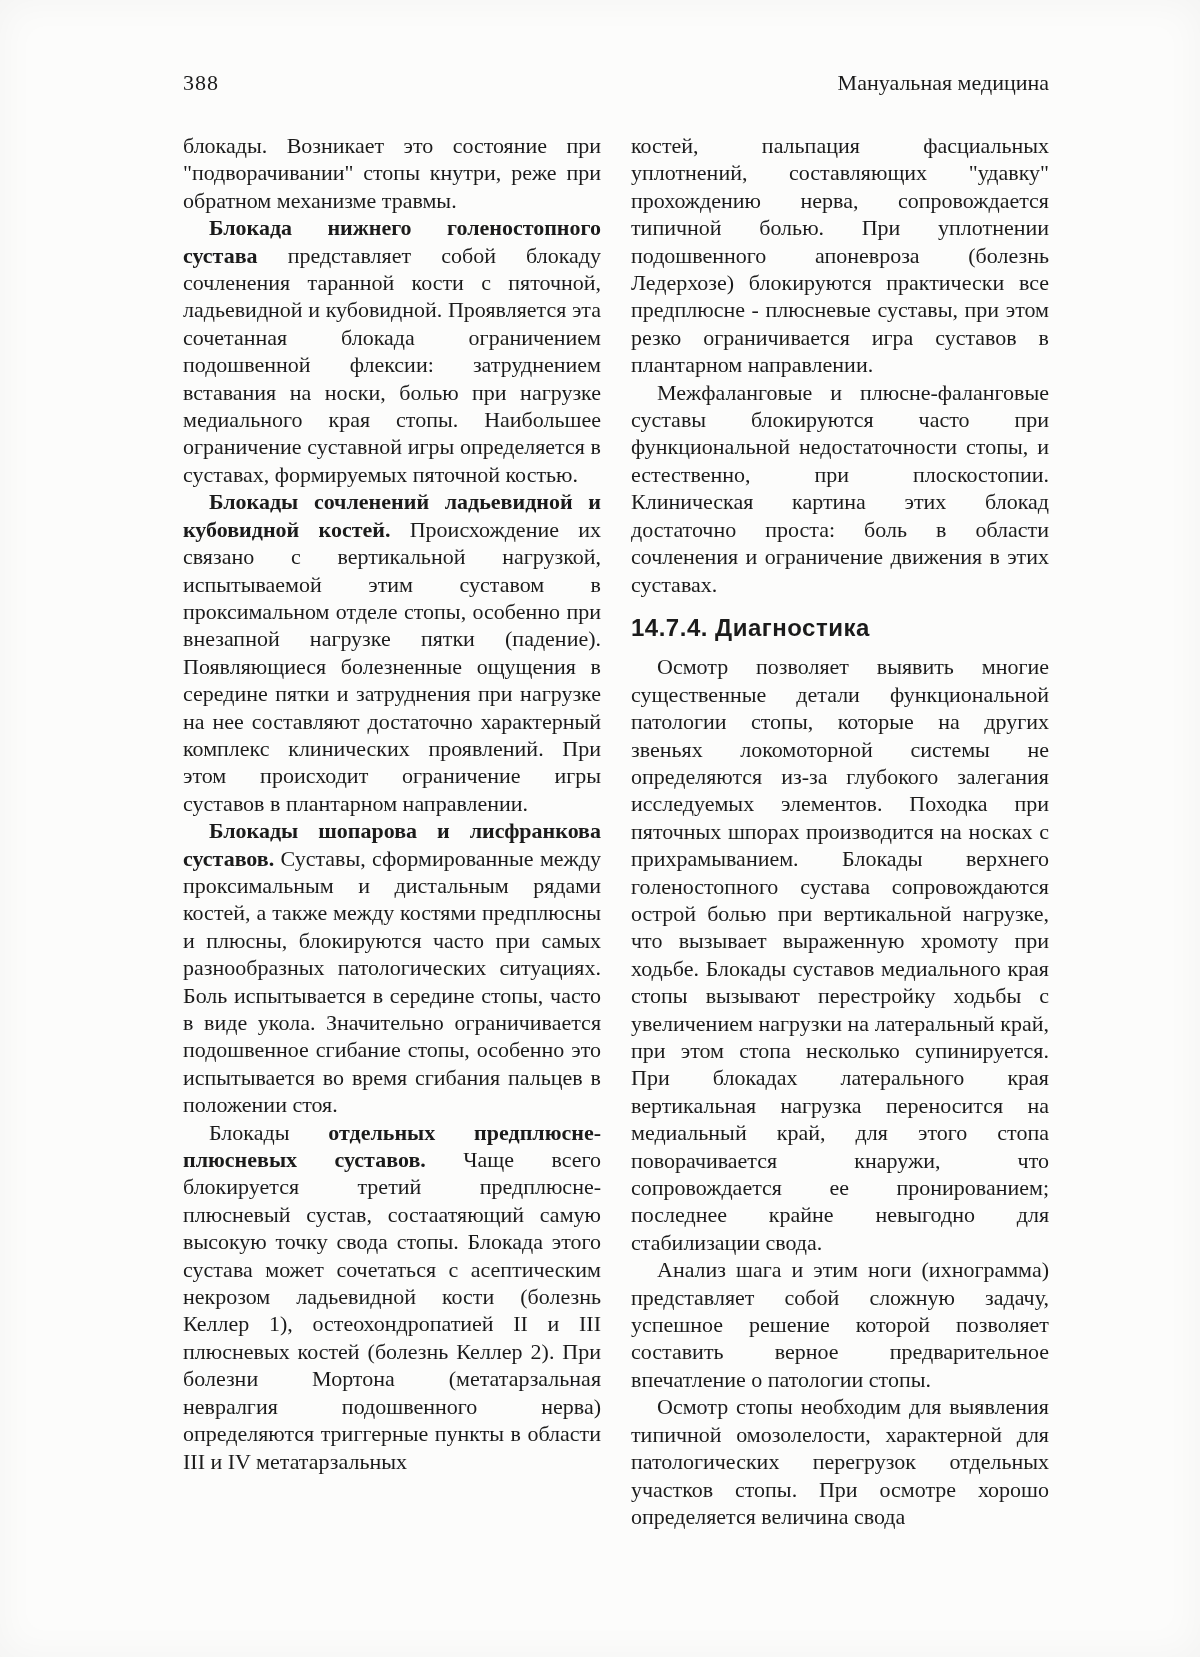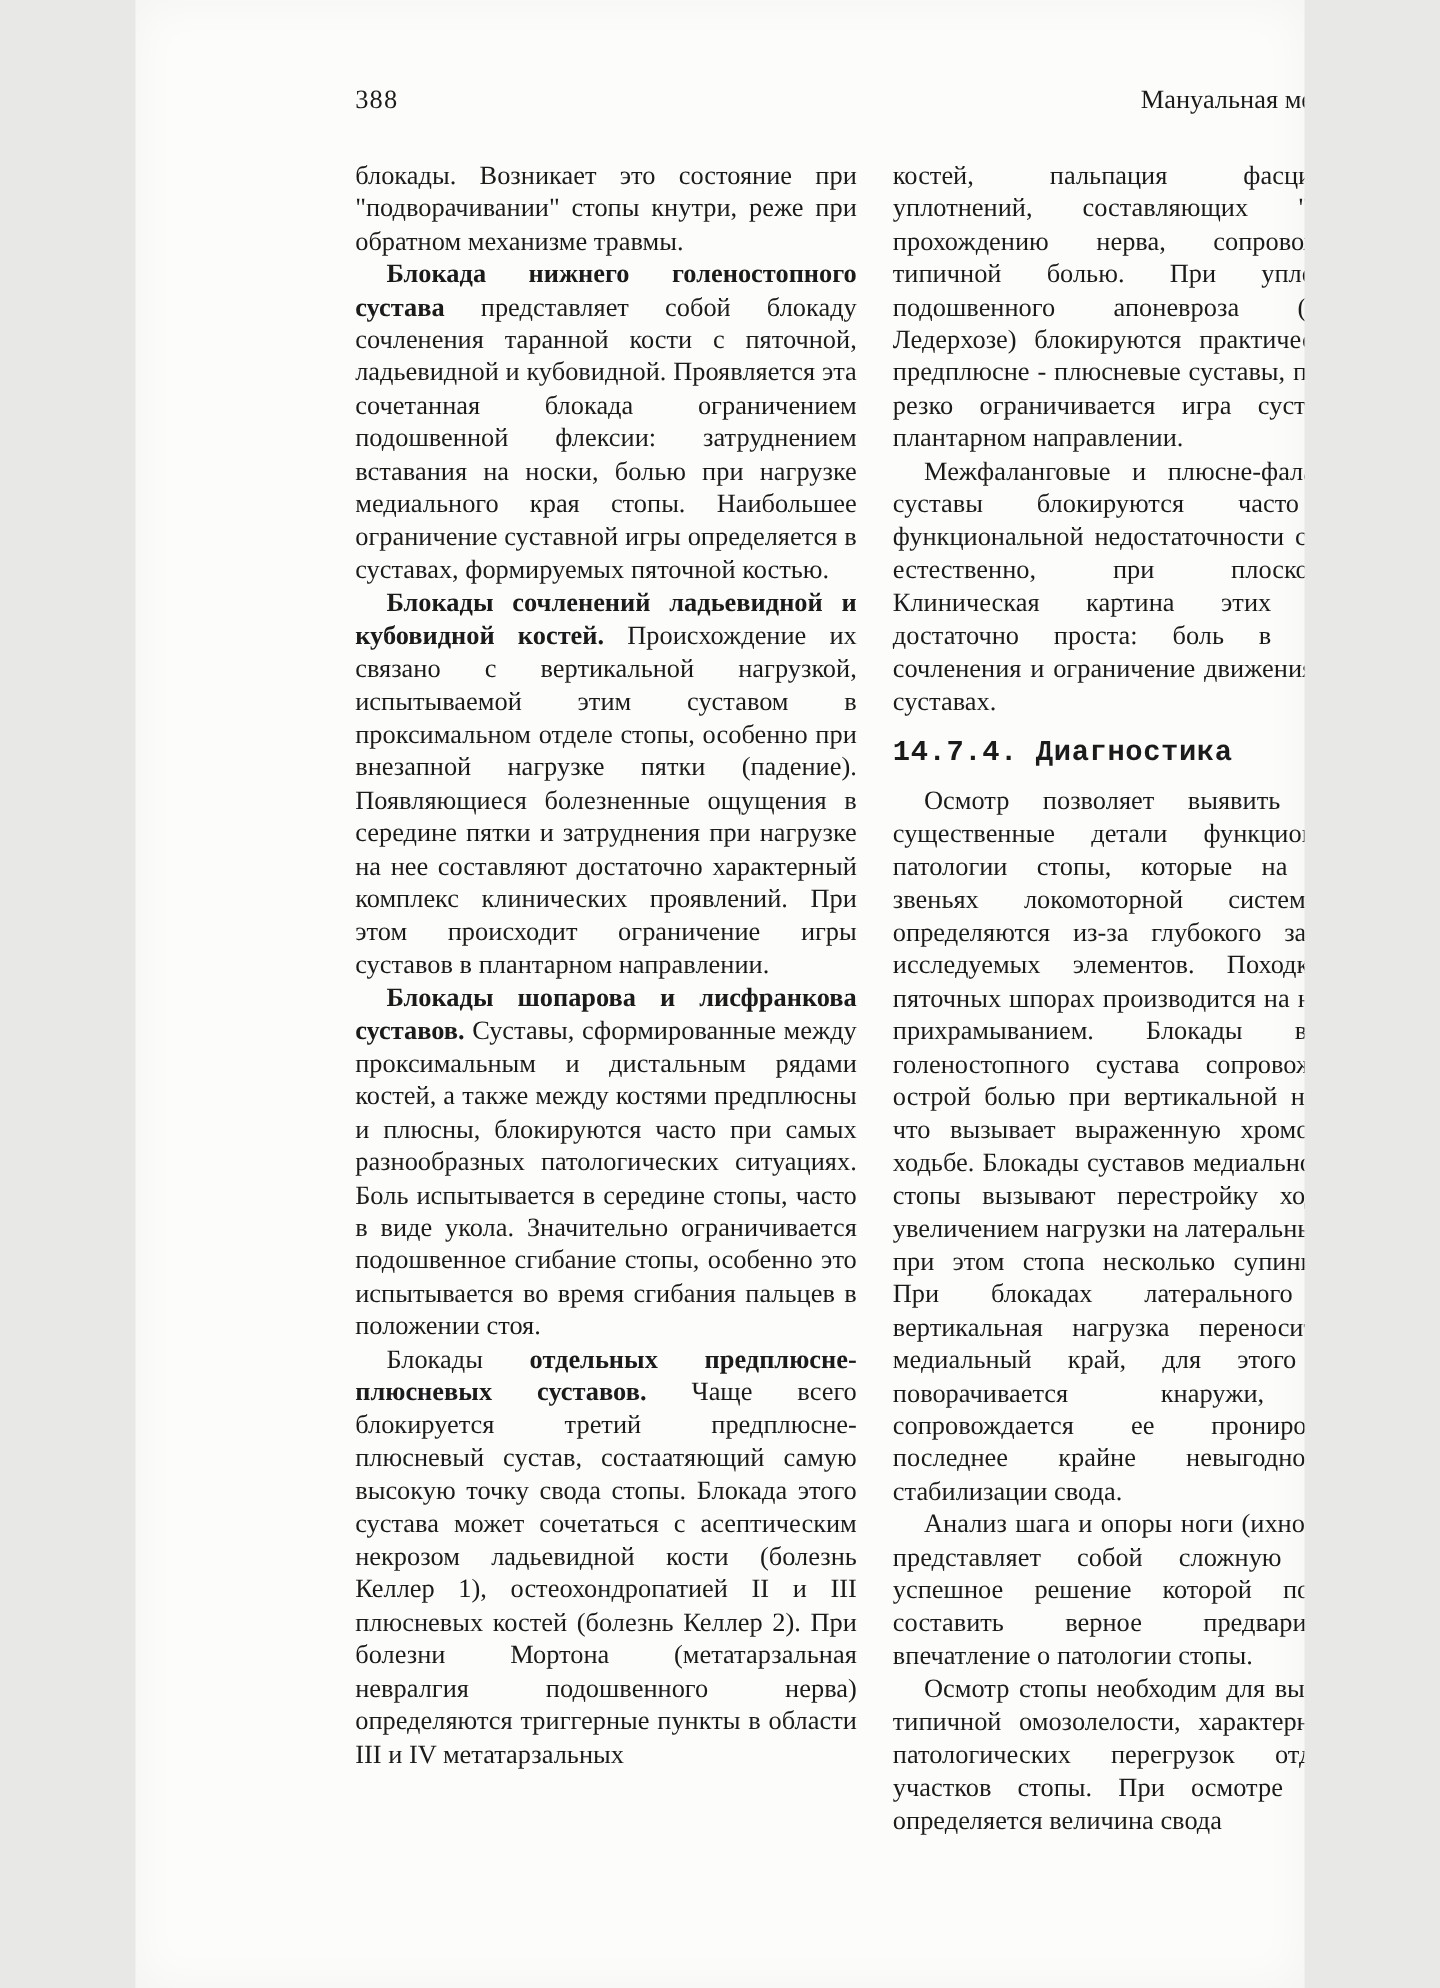--- a/index.html
+++ b/index.html
@@ -2,21 +2,21 @@
 <html lang="ru"><head>
 <meta charset="utf-8">
 <style>
   html, body {
     margin: 0;
     padding: 0;
     background: #e8e8e6;
   }
   .page {
     position: relative;
-    width: 974px;
+    width: 1200px;
     height: 1657px;
     margin: 0 auto;
     background: #fcfcfb;
     color: #1b1b1b;
     font-family: "Liberation Serif", "DejaVu Serif", serif;
     overflow: hidden;
     box-shadow: inset 0 0 40px rgba(0,0,0,0.04);
   }
   .content {
     position: absolute;
@@ -53,21 +53,21 @@
     margin: 0;
     text-indent: 26px;
   }
   .col p.noindent {
     text-indent: 0;
   }
   .lead {
     font-weight: bold;
   }
   .section-heading {
-    font-family: Liberation Mono, monospace;
+    font-family: Liberation Sans, sans-serif;
     font-weight: bold;
     font-size: 24px;
     letter-spacing: 0.5px;
     margin: 16px 0 12px 0;
     text-align: left;
     text-indent: 0;
   }
 </style>
 </head>
 <body>
@@ -88,19 +88,19 @@
         <p><span class="lead">Блокады сочленений ладьевидной и кубовидной костей.</span><span> Происхождение их связано с вертикальной нагрузкой, испытываемой этим суставом в проксимальном отделе стопы, особенно при внезапной нагрузке пятки (падение). Появляющиеся болезненные ощущения в середине пятки и затруднения при нагрузке на нее составляют достаточно характерный комплекс клинических проявлений. При этом происходит ограничение игры суставов в плантарном направлении.</span></p>
         <p><span class="lead">Блокады шопарова и лисфранкова суставов.</span><span> Суставы, сформированные между проксимальным и дистальным рядами костей, а также между костями предплюсны и плюсны, блокируются часто при самых разнообразных патологических ситуациях. Боль испытывается в середине стопы, часто в виде укола. Значительно ограничивается подошвенное сгибание стопы, особенно это испытывается во время сгибания пальцев в положении стоя.</span></p>
         <p><span>Блокады </span><span class="lead">отдельных предплюсне-плюсневых суставов.</span><span> Чаще всего блокируется третий предплюсне-плюсневый сустав, состаатяющий самую высокую точку свода стопы. Блокада этого сустава может сочетаться с асептическим некрозом ладьевидной кости (болезнь Келлер 1), остеохондропатией II и III плюсневых костей (болезнь Келлер 2). При болезни Мортона (метатарзальная невралгия подошвенного нерва) определяются триггерные пункты в области III и IV метатарзальных</span></p>
       </div>
 
       <div class="col">
         <p class="noindent"><span>костей, пальпация фасциальных уплотнений, составляющих "удавку" прохождению нерва, сопровождается типичной болью. При уплотнении подошвенного апоневроза (болезнь Ледерхозе) блокируются практически все предплюсне - плюсневые суставы, при этом резко ограничивается игра суставов в плантарном направлении.</span></p>
         <p><span>Межфаланговые и плюсне-фаланговые суставы блокируются часто при функциональной недостаточности стопы, и естественно, при плоскостопии. Клиническая картина этих блокад достаточно проста: боль в области сочленения и ограничение движения в этих суставах.</span></p>
         <h2 class="section-heading">14.7.4. Диагностика</h2>
         <p><span>Осмотр позволяет выявить многие существенные детали функциональной патологии стопы, которые на других звеньях локомоторной системы не определяются из-за глубокого залегания исследуемых элементов. Походка при пяточных шпорах производится на носках с прихрамыванием. Блокады верхнего голеностопного сустава сопровождаются острой болью при вертикальной нагрузке, что вызывает выраженную хромоту при ходьбе. Блокады суставов медиального края стопы вызывают перестройку ходьбы с увеличением нагрузки на латеральный край, при этом стопа несколько супинируется. При блокадах латерального края вертикальная нагрузка переносится на медиальный край, для этого стопа поворачивается кнаружи, что сопровождается ее пронированием; последнее крайне невыгодно для стабилизации свода.</span></p>
-        <p><span>Анализ шага и опоры ноги (ихнограмма) представляет собой сложную задачу, успешное решение которой позволяет составить верное предварительное впечатление о патологии стопы.</span></p>
+        <p><span>Анализ шага и этим ноги (ихнограмма) представляет собой сложную задачу, успешное решение которой позволяет составить верное предварительное впечатление о патологии стопы.</span></p>
         <p><span>Осмотр стопы необходим для выявления типичной омозолелости, характерной для патологических перегрузок отдельных участков стопы. При осмотре хорошо определяется величина свода</span></p>
       </div>
 
     </div>
   </div>
 </div>
 
 </body></html>

